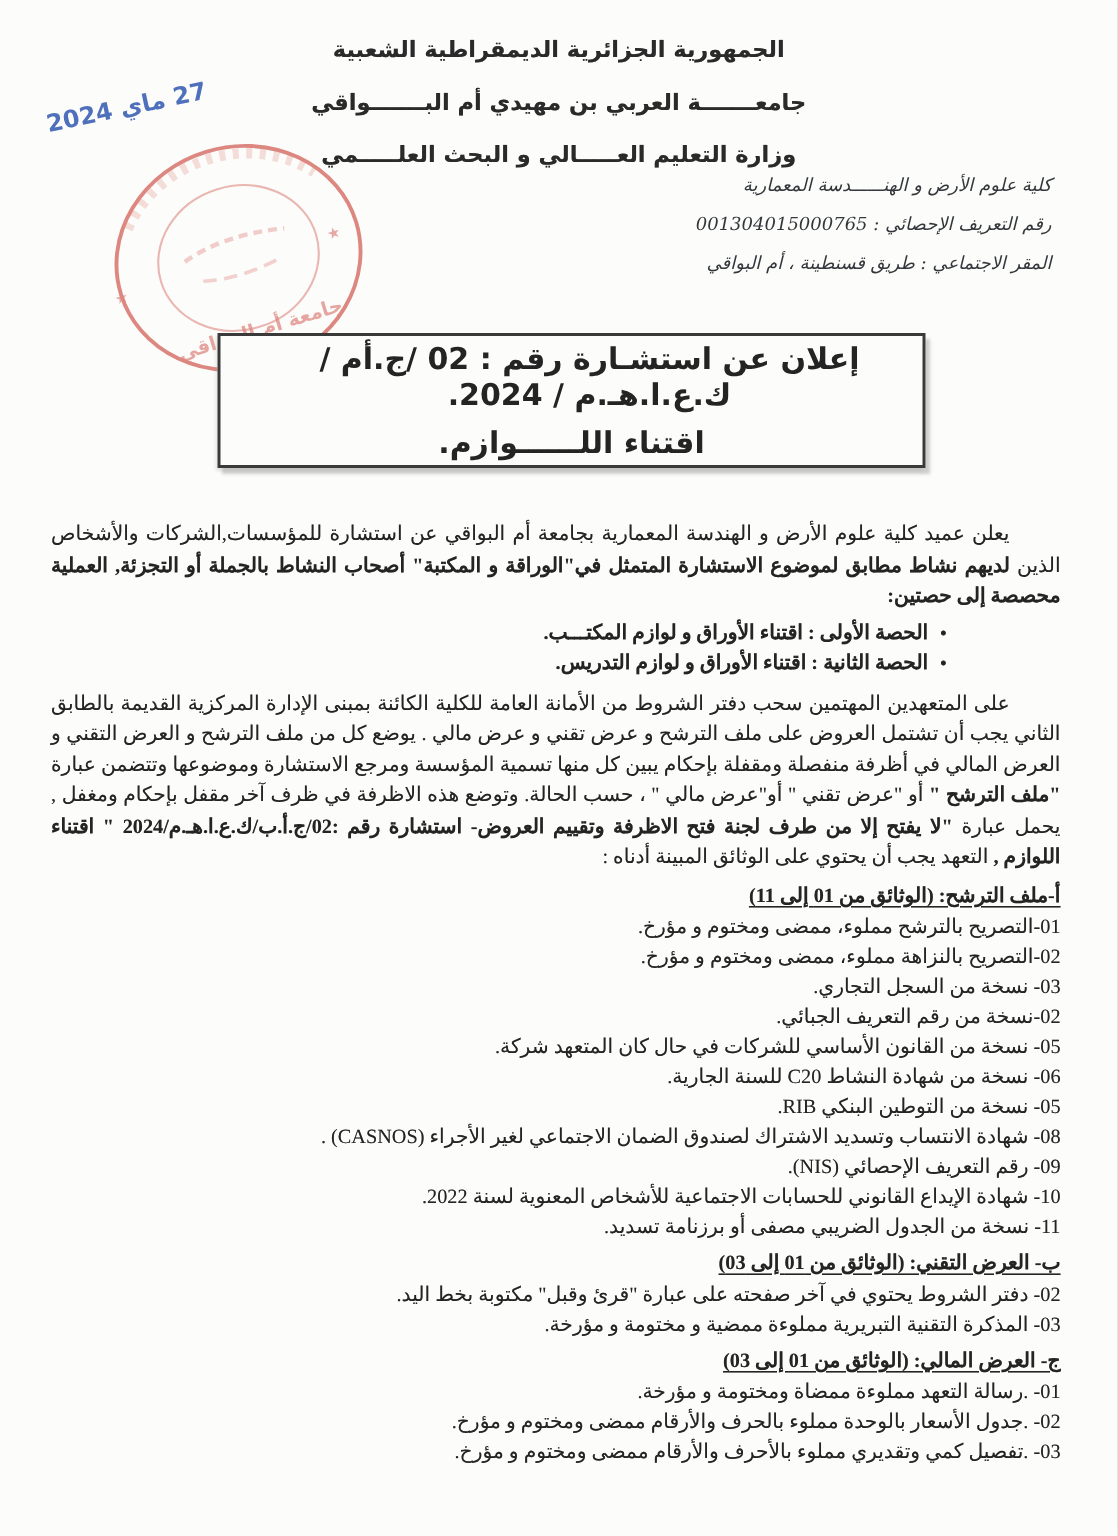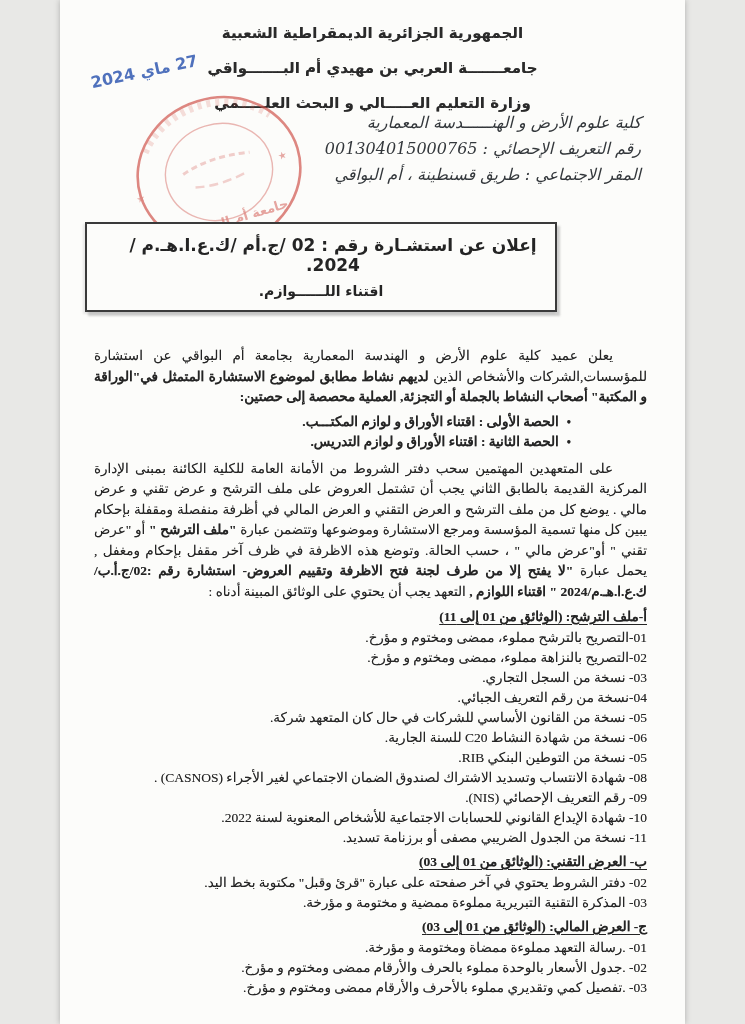--- a/index.html
+++ b/index.html
@@ -1,18 +1,18 @@
 <!DOCTYPE html>
 <html lang="ar" dir="rtl"><head>
 <meta charset="utf-8">
 <style>
   html,body{margin:0;padding:0;background:#e8e8e6;}
   .page{
     position:relative;
-    width:625px;height:1024px;
+    width:745px;height:1024px;
     margin:0 auto;
     background:#fcfcfa;
     font-family:"DejaVu Sans", sans-serif;
     color:#242424;
     direction:rtl;
     overflow:hidden;
     box-shadow:0 0 6px rgba(0,0,0,.25);
   }
   
   .header{
@@ -35,35 +35,35 @@
   
   .stamp{position:absolute;top:86px;left:64px;width:190px;height:172px;opacity:.85;}
   .stamp svg{width:100%;height:100%;}
   .stamp .ring{fill:none;stroke:#cf5149;}
   
   .letterhead{
     position:absolute;top:110px;right:44px;
     text-align:right;
     font-family:"DejaVu Serif", serif;
     font-style:italic;
-    font-size:16px;line-height:26px;
+    font-size:12px;line-height:26px;
     color:#33373b;
   }
   
   .title-box{
     position:absolute;top:222px;right:128px;
     width:468px;height:86px;
     border:2px solid #3a3a3a;
     background:#fcfcfa;
     box-shadow:3px 4px 2px rgba(150,150,150,.45), -2px 2px 2px rgba(170,170,170,.25);
     display:flex;flex-direction:column;justify-content:center;
     text-align:center;
   }
-  .title-box .t1{font-size:17px;font-weight:bold;letter-spacing:.5px;padding-left:24px;}
-  .title-box .t2{font-size:14px;font-weight:bold;margin-top:8px;}
+  .title-box .t1{font-size:20px;font-weight:bold;letter-spacing:.5px;padding-left:24px;}
+  .title-box .t2{font-size:20px;font-weight:bold;margin-top:8px;}
   
   .body{
     position:absolute;top:346px;right:38px;left:34px;
     font-size:13.5px;line-height:20.5px;
     text-align:right;
     text-shadow:0 0 .3px rgba(0,0,0,.35);
     font-family:Liberation Serif, serif;
   }
   .para{text-indent:34px;margin:0 0 4px 0;text-align:justify;}
   .bold{font-weight:bold;}
@@ -124,21 +124,21 @@
       <div class="lot-line"><span class="dot">•</span><span>الحصة الأولى : اقتناء الأوراق و لوازم المكتـــب.</span></div>
       <div class="lot-line"><span class="dot">•</span><span>الحصة الثانية : اقتناء الأوراق و لوازم التدريس.</span></div>
     </div>
 
     <p class="para"><span>على المتعهدين المهتمين سحب دفتر الشروط من الأمانة العامة للكلية الكائنة بمبنى الإدارة المركزية القديمة بالطابق الثاني يجب أن تشتمل العروض على ملف الترشح و عرض تقني و عرض مالي . يوضع كل من ملف الترشح و العرض التقني و العرض المالي في أظرفة منفصلة ومقفلة بإحكام يبين كل منها تسمية المؤسسة ومرجع الاستشارة وموضوعها وتتضمن عبارة </span><span class="bold">"ملف الترشح " </span><span>أو "عرض تقني " أو"عرض مالي " ، حسب الحالة. وتوضع هذه الاظرفة في ظرف آخر مقفل بإحكام ومغفل , يحمل عبارة </span><span class="bold">"لا يفتح إلا من طرف لجنة فتح الاظرفة وتقييم العروض- استشارة رقم :02/ج.أ.ب/ك.ع.ا.هـ.م/2024 " اقتناء اللوازم , </span><span>التعهد يجب أن يحتوي على الوثائق المبينة أدناه :</span></p>
 
     <div class="sec-head"><span>أ-ملف الترشح: (الوثائق من 01 إلى 11)</span></div>
     <div class="doc-line">01-التصريح بالترشح مملوء، ممضى ومختوم و مؤرخ.</div>
     <div class="doc-line">02-التصريح بالنزاهة مملوء، ممضى ومختوم و مؤرخ.</div>
     <div class="doc-line">03- نسخة من السجل التجاري.</div>
-    <div class="doc-line">04-نسخة من رقم التعريف الجبائي.</div>
+    <div class="doc-line">02-نسخة من رقم التعريف الجبائي.</div>
     <div class="doc-line">05- نسخة من القانون الأساسي للشركات  في حال كان المتعهد شركة.</div>
     <div class="doc-line">06- نسخة من شهادة النشاط  C20 للسنة الجارية.</div>
     <div class="doc-line">05- نسخة من التوطين البنكي  RIB.</div>
     <div class="doc-line">08- شهادة الانتساب وتسديد الاشتراك لصندوق الضمان الاجتماعي لغير الأجراء (CASNOS) .</div>
     <div class="doc-line">09- رقم التعريف الإحصائي (NIS).</div>
     <div class="doc-line">10- شهادة الإيداع القانوني للحسابات الاجتماعية للأشخاص المعنوية لسنة 2022.</div>
     <div class="doc-line">11- نسخة من الجدول الضريبي مصفى أو برزنامة تسديد.</div>
 
     <div class="sec-head"><span>ب- العرض التقني: (الوثائق من 01 إلى 03)</span></div>
     <div class="doc-line">02- دفتر الشروط يحتوي في آخر صفحته على عبارة "قرئ وقبل" مكتوبة بخط اليد.</div>

